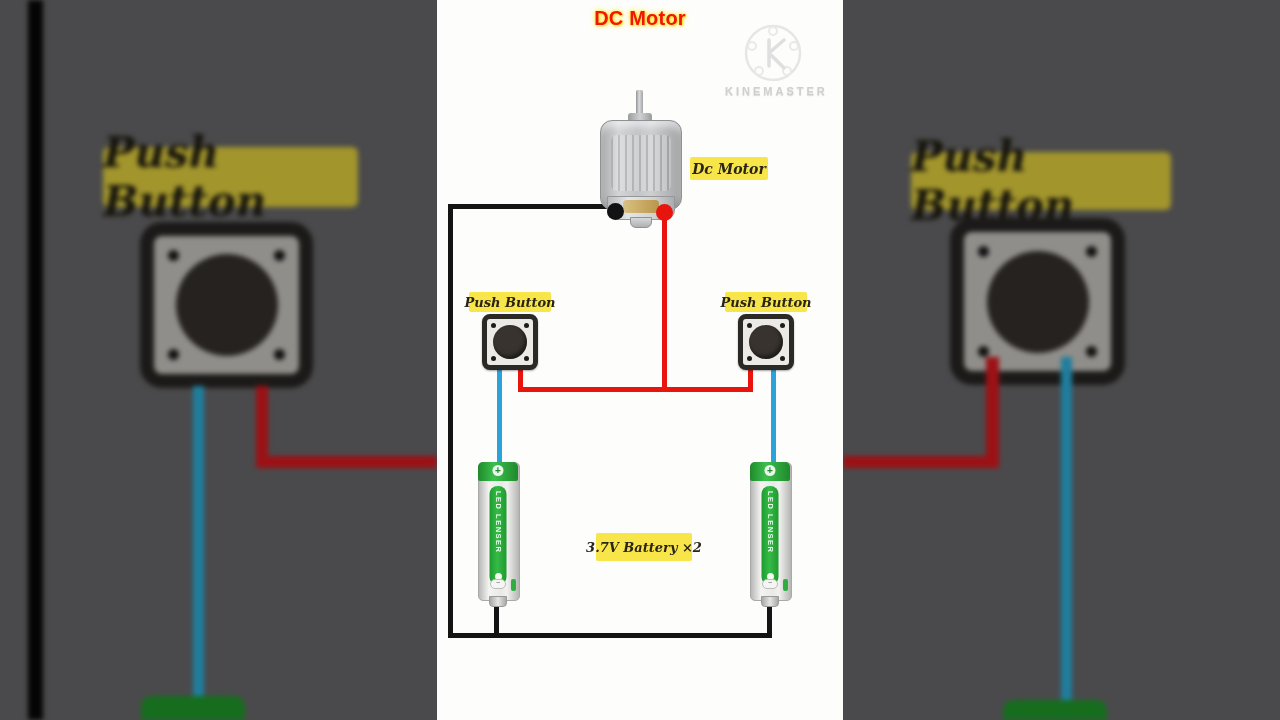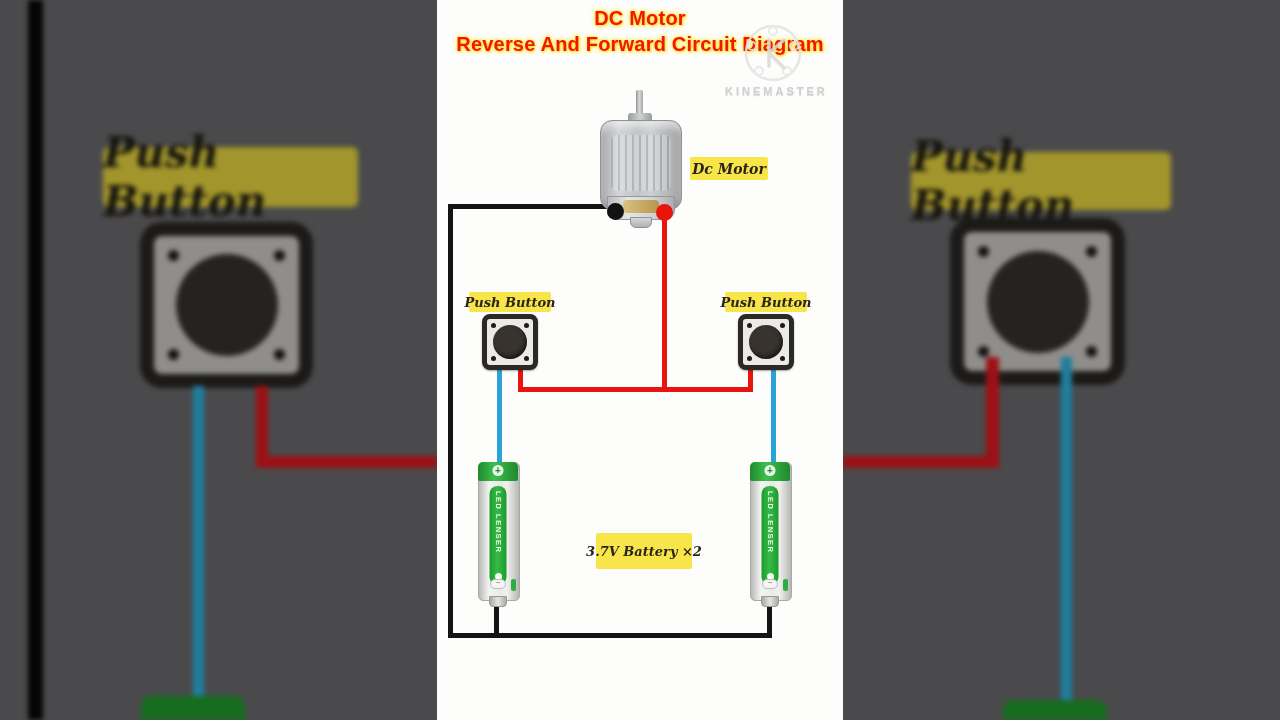--- a/index.html
+++ b/index.html
@@ -165,21 +165,20 @@
       <div class="abs side-wire" style="left:143px;top:357px;width:13px;height:111px;background:#9c1115;"></div>
       <div class="abs side-wire" style="left:0;top:456px;width:156px;height:12px;background:#9c1115;"></div>
       <div class="abs side-wire" style="left:218px;top:357px;width:11px;height:346px;background:#1e7e9e;"></div>
       <div class="abs side-bat-top" style="left:160px;top:700px;width:104px;height:20px;"></div>
     </div>
   </div>
 
   <div class="abs center-panel">
 
     <div class="abs title-line" style="top:7px;">DC Motor</div>
-    <div class="abs title-line" style="top:33px;">Reverse And Forward Circuit Diagram</div>
 
     <div class="abs" style="left:305px;top:22px;width:62px;height:62px;opacity:.85;">
       <svg width="62" height="62" viewBox="0 0 62 62">
         <circle cx="31" cy="31" r="27" fill="none" stroke="#e2e2e2" stroke-width="2.5"></circle>
         <circle cx="31" cy="9" r="4" fill="none" stroke="#e6e6e6" stroke-width="2"></circle>
         <circle cx="52" cy="24" r="4" fill="none" stroke="#e6e6e6" stroke-width="2"></circle>
         <circle cx="45" cy="49" r="4" fill="none" stroke="#e6e6e6" stroke-width="2"></circle>
         <circle cx="17" cy="49" r="4" fill="none" stroke="#e6e6e6" stroke-width="2"></circle>
         <circle cx="10" cy="24" r="4" fill="none" stroke="#e6e6e6" stroke-width="2"></circle>
         <path d="M27 18 L27 44 M27 31 L42 18 M29 33 L42 46" fill="none" stroke="#dadada" stroke-width="3.5" stroke-linecap="round"></path>
@@ -259,18 +258,18 @@
       </div>
       <div class="bat-stripe">
         <span class="bat-brand">LED LENSER</span>
         <div class="stripe-dot"></div>
       </div>
       <div class="bat-badge"></div>
       <div class="bat-minus">−</div>
       <div class="bat-nub"></div>
     </div>
 
-    <div class="abs ylabel" style="left:159px;top:533px;width:96px;height:36px;">
+    <div class="abs ylabel" style="left:159px;top:533px;width:96px;height:28px;">
       <span>3.7V Battery ×2</span>
     </div>
 
   </div>
 </div>
 
 </body></html>

